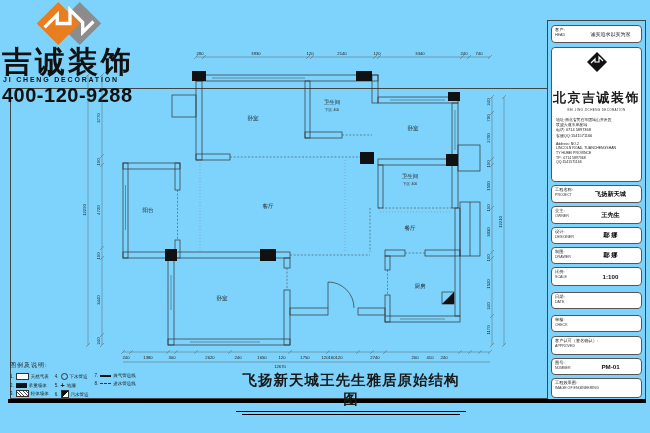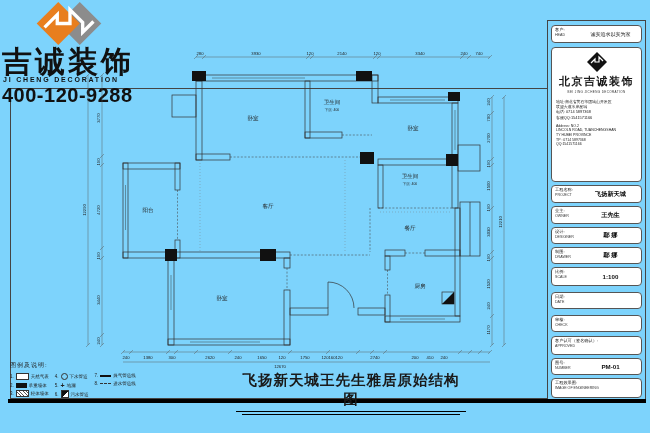--- a/index.html
+++ b/index.html
@@ -41,21 +41,21 @@
   .ic-dashed-line{width:11px;height:0;border-top:1px dashed #333;}
   
   .tb-box{position:absolute;left:551px;width:91px;border:1px solid #555;border-radius:4px;
     background:#fff;box-sizing:border-box;overflow:hidden;}
   .tb-lbl{position:absolute;left:3px;top:2px;font-size:4.2px;line-height:4.8px;color:#222;width:36px;}
   .tb-sub{font-size:3.6px;color:#333;}
   .tb-val{position:absolute;left:30px;right:2px;top:0;bottom:0;display:flex;align-items:center;
     justify-content:center;font-size:6.2px;font-weight:bold;color:#111;text-align:center;}
   .tb-val-sm{font-size:5px;font-weight:normal;}
   .tb-company{display:flex;flex-direction:column;align-items:center;padding-top:4px;}
-  .tb-cname{font-size:11px;font-weight:bold;letter-spacing:1.5px;margin-top:2px;}
+  .tb-cname{font-size:13px;font-weight:bold;letter-spacing:1.5px;margin-top:17px;}
   .tb-cname-en{font-size:3px;letter-spacing:.4px;color:#333;margin-top:1px;}
   .tb-addr{align-self:stretch;margin-top:5px;padding:0 4px;font-size:3.9px;line-height:5.2px;color:#222;text-align:left;}
   .tb-addr-en{align-self:stretch;margin-top:4px;padding:0 4px;font-size:3.5px;line-height:4.6px;color:#222;text-align:left;}
   svg text{font-family:"Liberation Sans",sans-serif;fill:#222;}
 </style>
 </head>
 <body>
 
 <div class="sheet">
 

